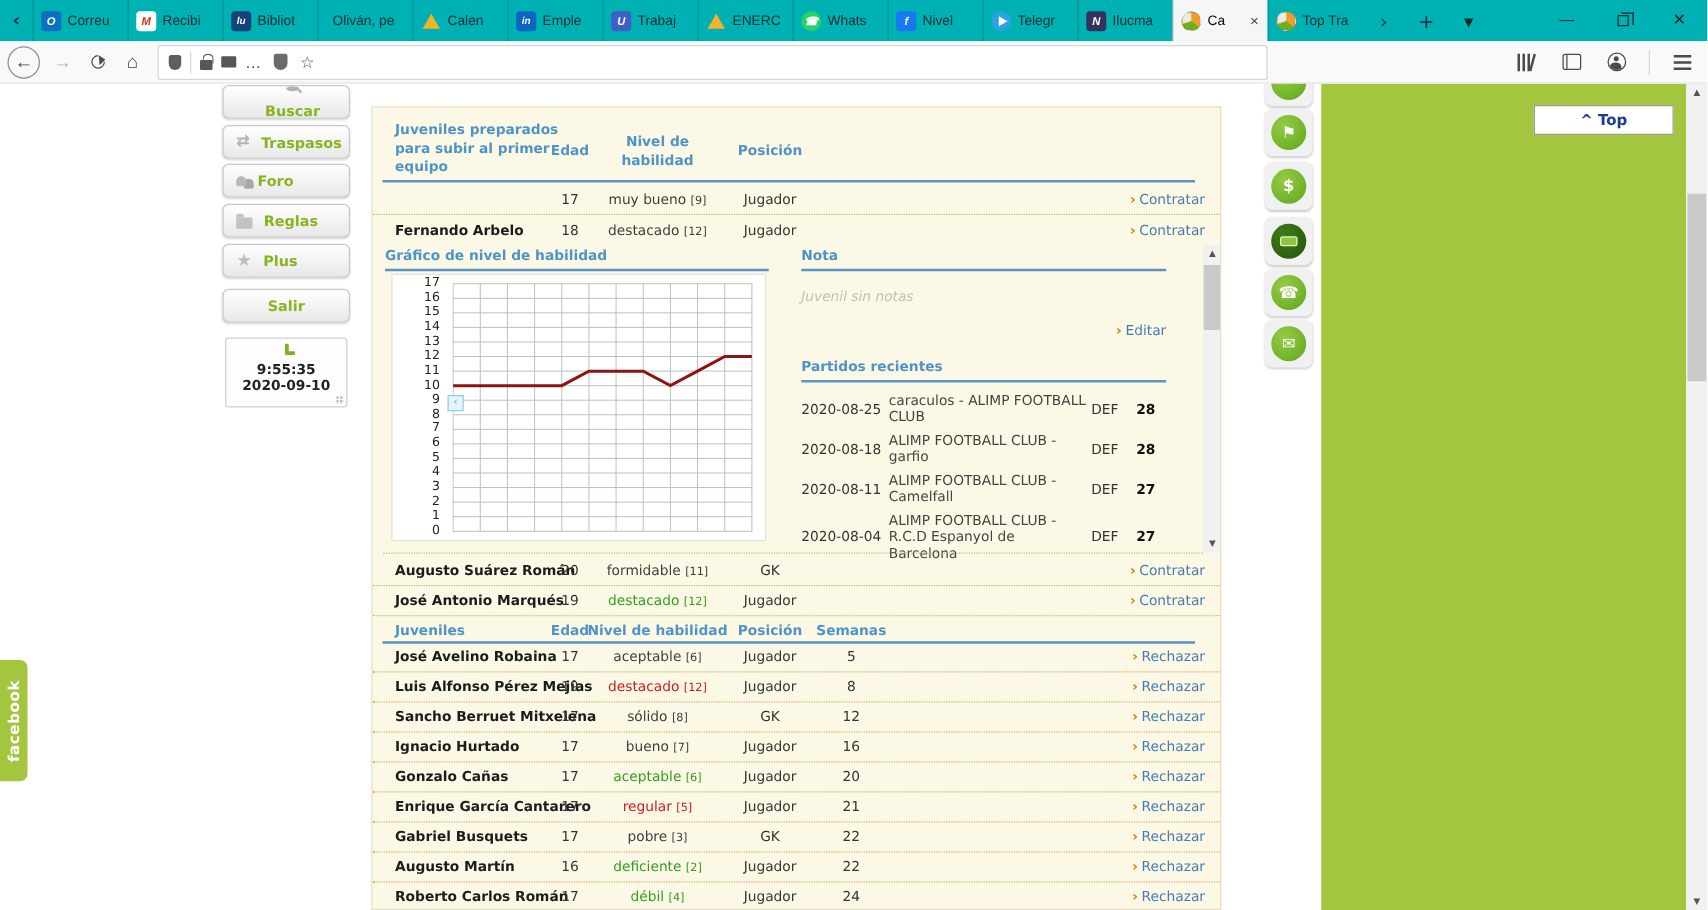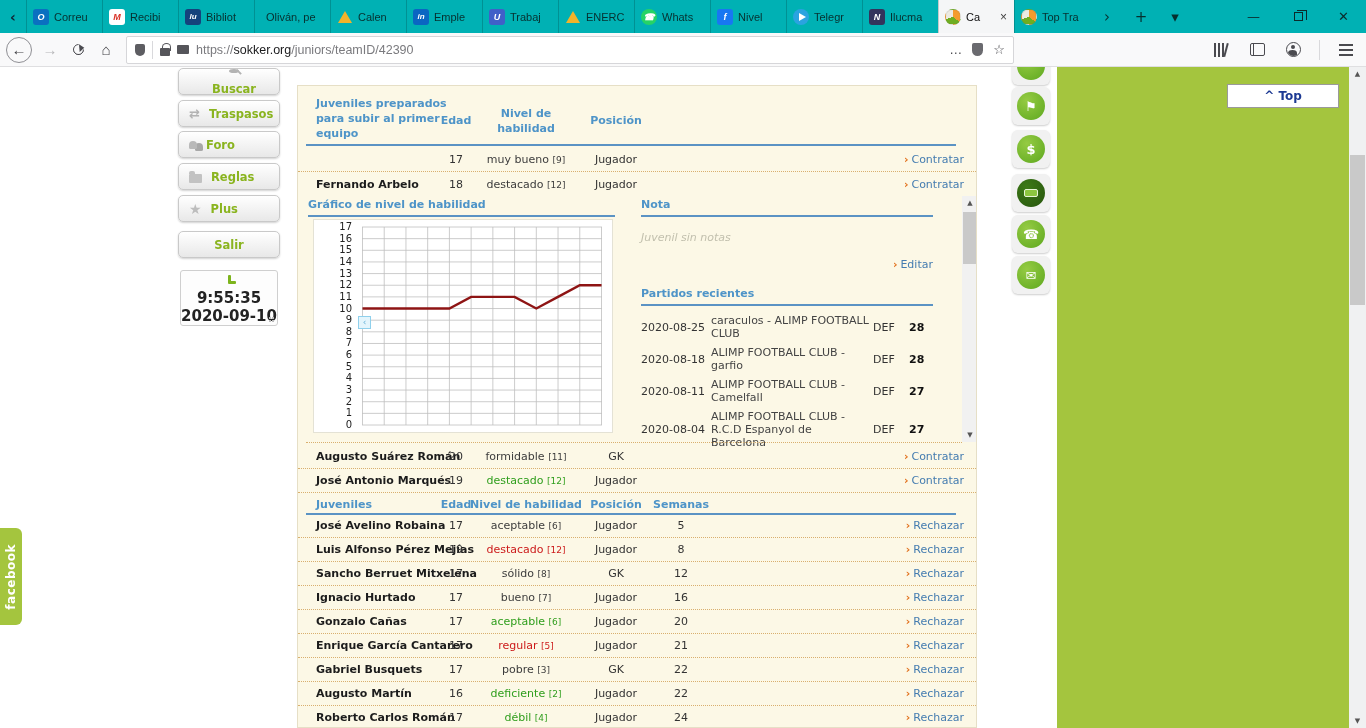--- a/index.html
+++ b/index.html
@@ -78,21 +78,21 @@
   .i-search::after{content:"";position:absolute;width:6px;height:2px;background:#b3b3b3;transform:rotate(45deg);right:-5px;bottom:-2px;}
   .i-swap{color:#b3b3b3;font-size:13px;font-weight:bold;line-height:1;}
   .i-people{width:8px;height:8px;background:#b9b9b9;border-radius:50% 50% 20% 20%;box-shadow:6px 2px 0 #a8a8a8;}
   .i-folder{width:13px;height:9px;background:#c2c2c2;border-radius:1px;position:relative;margin-top:3px;}
   .i-folder::before{content:"";position:absolute;top:-3px;left:0;width:6px;height:3px;background:#c2c2c2;border-radius:2px 2px 0 0;}
   .i-star{color:#bdbdbd;font-size:14px;line-height:1;}
   .clockbox{position:absolute;left:180px;top:203px;width:98px;height:56px;border:1px solid #cfcfcf;border-radius:3px;background:#fdfdfd;text-align:center;padding-top:4px;}
   .i-clock{display:inline-block;width:11px;height:11px;position:relative;}
   .i-clock::before{content:"";position:absolute;left:4px;top:0;width:3px;height:8px;background:#7db41d;border-radius:1px;}
   .i-clock::after{content:"";position:absolute;left:4px;top:6px;width:8px;height:3px;background:#7db41d;border-radius:1px;}
-  .clockbox .t{font-weight:bold;font-size:15px;color:#222;}
+  .clockbox .t{font-weight:bold;font-size:11px;color:#222;}
   .resize-dots{position:absolute;right:2px;bottom:2px;width:6px;height:6px;background:radial-gradient(circle at 1px 1px,#bbb 1px,transparent 1.2px);background-size:3px 3px;}
 
   
   .panel{position:absolute;left:297px;top:18px;width:680px;height:643px;background:#fcf8e6;border:1px solid #e6dfc6;overflow:hidden;}
   .blue-h{color:#4e94c8;font-weight:bold;}
   .hline{position:absolute;left:8px;width:650px;border-bottom:2px solid #5b93c4;}
   .dotline{position:absolute;left:8px;width:656px;border-bottom:1px dotted #d9af6e;}
 
   .row{position:relative;height:25px;line-height:25px;border-bottom:1px dotted #d9af6e;}
   .rows-b .row,.rows2 .row{height:24px;line-height:24px;}
@@ -280,21 +280,20 @@
   <div class="nav-ic nav-fwd">→</div>
   <div class="nav-ic">
       <span class="reload-ic"></span>
     </div>
   <div class="nav-ic">⌂</div>
   <div class="urlbar">
     <span class="shield"></span>
     <span class="u-sep"></span>
     <span class="lock"></span>
     <span class="dots-ic"></span>
-    <span class="url-text"><span>https://</span><b>sokker.org</b><span>/juniors/teamID/42390</span></span>
     <span class="u-right">
       <span>…</span>
       <span class="shield2"></span>
       <span>☆</span>
     </span>
   </div>
   <div class="nav-right">
     <div class="nav-ic">
         <span class="lib-ic"></span>
       </div>

